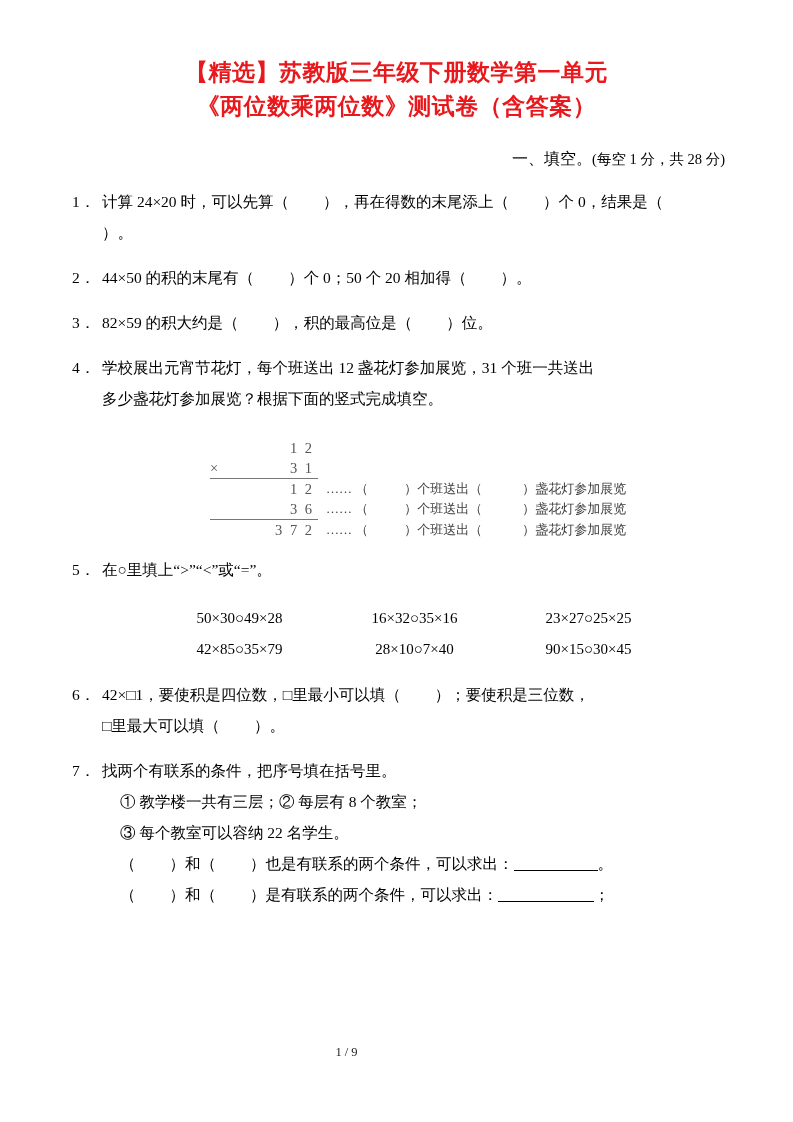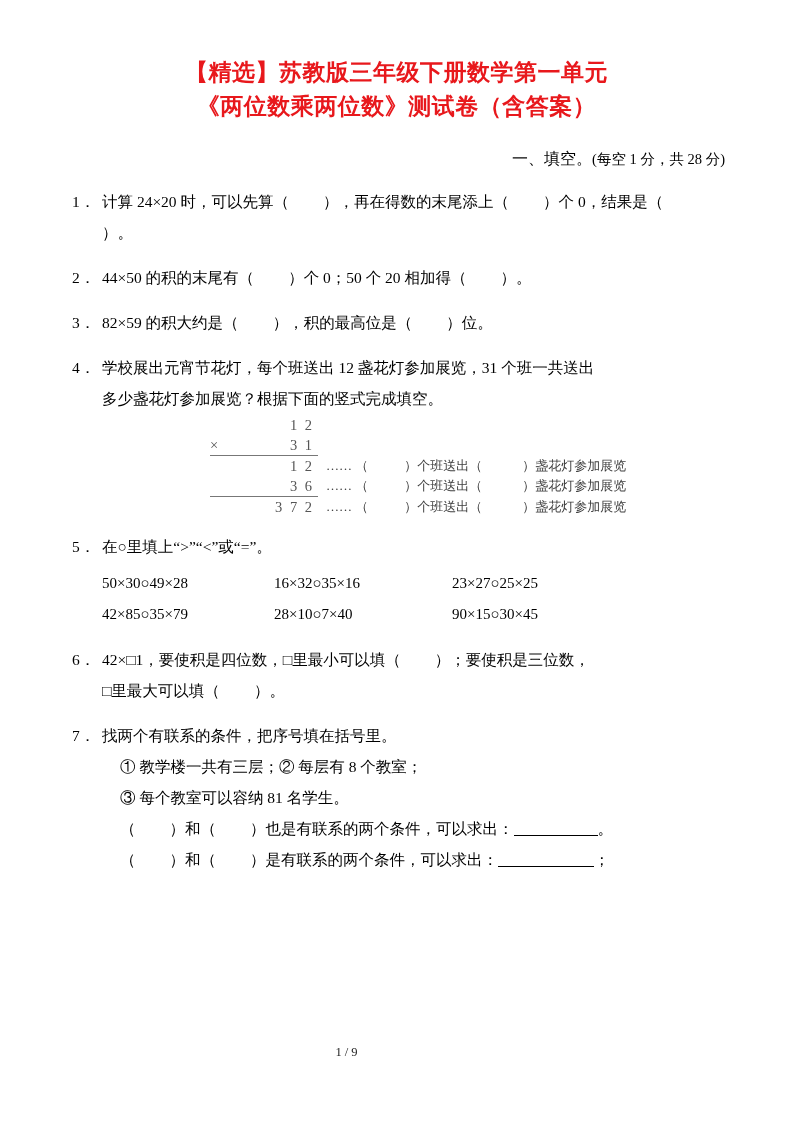--- a/index.html
+++ b/index.html
@@ -70,21 +70,21 @@
     width: 96px;
     height: 16px;
     vertical-align: -2px;
   }
   .underline-blank.short {
     width: 84px;
   }
 
   
   .vert-wrap {
-    margin: 1px 0 2px 0;
+    margin: 24px 0 2px 0;
     padding-left: 108px;
     color: #666;
     font-size: 14px;
     line-height: 20px;
   }
   .vert-table {
     border-collapse: collapse;
   }
   .vert-table td {
     padding: 0;
@@ -110,24 +110,25 @@
   td.note {
     padding-left: 8px;
     color: #404040;
     font-size: 13px;
     letter-spacing: 0px;
   }
   .note .gap { display: inline-block; width: 36px; }
   .note .gap2 { display: inline-block; width: 40px; }
 
   .cmp-rows {
-    margin-top: 6px;
+    margin-top: 18px;
     font-size: 15px;
     line-height: 31px;
     padding-left: 34px;
+    text-align: center;
   }
   .cmp-row span.cell {
     display: inline-block;
   }
   .cmp-row .c1 { width: 172px; }
   .cmp-row .c2 { width: 178px; }
   .cmp-row .c3 { width: 170px; }
 
   .sub-line {
     display: block;
@@ -232,21 +233,21 @@
     <li class="q">
       <span class="num">6．</span>
       <span class="sub-line"><span>42×□1，要使积是四位数，□里最小可以填（</span><span class="blank"></span><span>）；要使积是三位数，</span></span>
       <span class="sub-line"><span>□里最大可以填（</span><span class="blank"></span><span>）。</span></span>
     </li>
 
     <li class="q">
       <span class="num">7．</span>
       <span class="sub-line">找两个有联系的条件，把序号填在括号里。</span>
       <span class="sub-line indent1">①  教学楼一共有三层；②  每层有 8 个教室；</span>
-      <span class="sub-line indent1">③  每个教室可以容纳 81 名学生。</span>
+      <span class="sub-line indent1">③  每个教室可以容纳 22 名学生。</span>
       <span class="sub-line indent1"><span>（</span><span class="blank"></span><span>）和（</span><span class="blank"></span><span>）也是有联系的两个条件，可以求出：</span><span class="underline-blank short"></span><span>。</span></span>
       <span class="sub-line indent1"><span>（</span><span class="blank"></span><span>）和（</span><span class="blank"></span><span>）是有联系的两个条件，可以求出：</span><span class="underline-blank"></span><span>；</span></span>
     </li>
 
   </ol>
 
   <div class="footer">1 / 9</div>
 
 </div>
 

